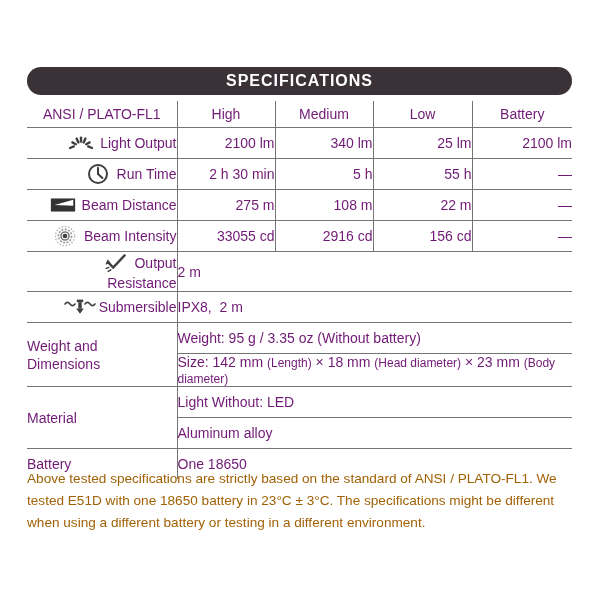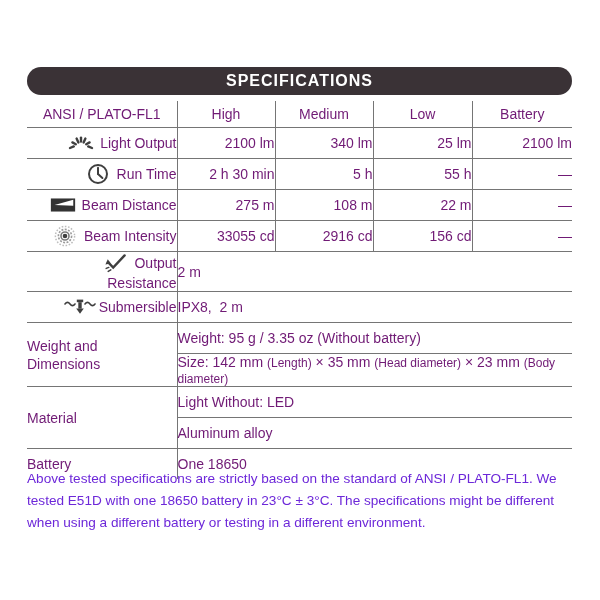--- a/index.html
+++ b/index.html
@@ -20,21 +20,21 @@
   .ic{display:inline-block;width:38px;text-align:center;vertical-align:middle;}
   .ic svg{vertical-align:middle;}
   .lt{vertical-align:middle;}
   td.vspan{height:30px;text-align:left;padding-left:12px;}
   .bb{border-bottom:1.5px solid #757575;}
   .bl{border-left:1.5px solid #757575;margin-left:16px;}
   .pre{white-space:pre;}
   .sm{font-size:12px;}
   .lbl2 div{line-height:18px;text-align:left;}
   p.note{position:absolute;left:27px;top:468px;width:546px;margin:0;font-size:13.6px;
-         line-height:22px;color:#6d28d9;text-align:left;}
+         line-height:22px;color:#a16207;text-align:left;}
 </style>
 </head>
 <body>
 
 <div class="sheet">
 
   <div class="pill">
     <span>SPECIFICATIONS</span>
   </div>
 
@@ -161,21 +161,21 @@
           <div>Weight and</div>
           <div>Dimensions</div>
         </td>
         <td class="vspan bb bl" colspan="4">Weight: 95 g / 3.35 oz (Without battery)</td>
       </tr>
       <tr>
         <td class="vspan bb bl" colspan="4">
           <span>Size: 142 mm</span>
           <span class="sm">(Length)</span>
           <span>×</span>
-          <span>35 mm</span>
+          <span>18 mm</span>
           <span class="sm">(Head diameter)</span>
           <span>×</span>
           <span>23 mm</span>
           <span class="sm">(Body diameter)</span>
         </td>
       </tr>
 
       <tr>
         <td class="lbl2 bb" rowspan="2">
           <div>Material</div>

